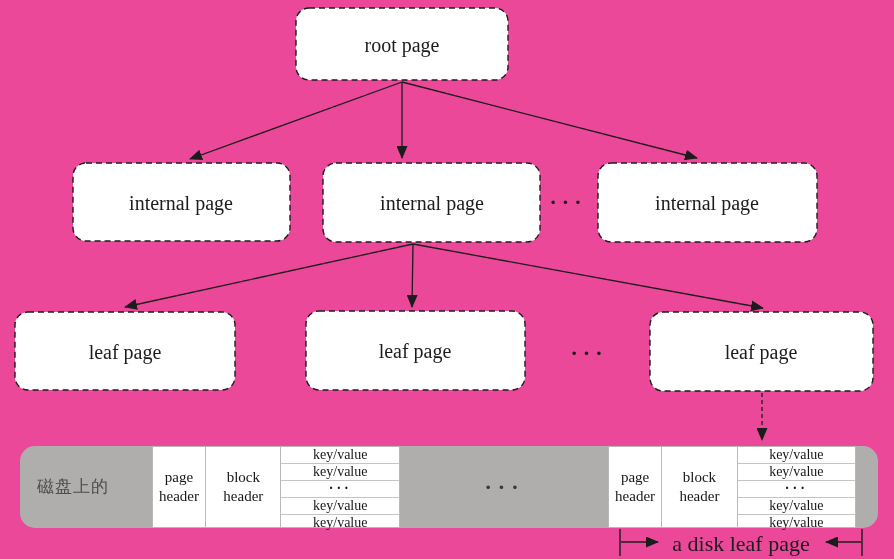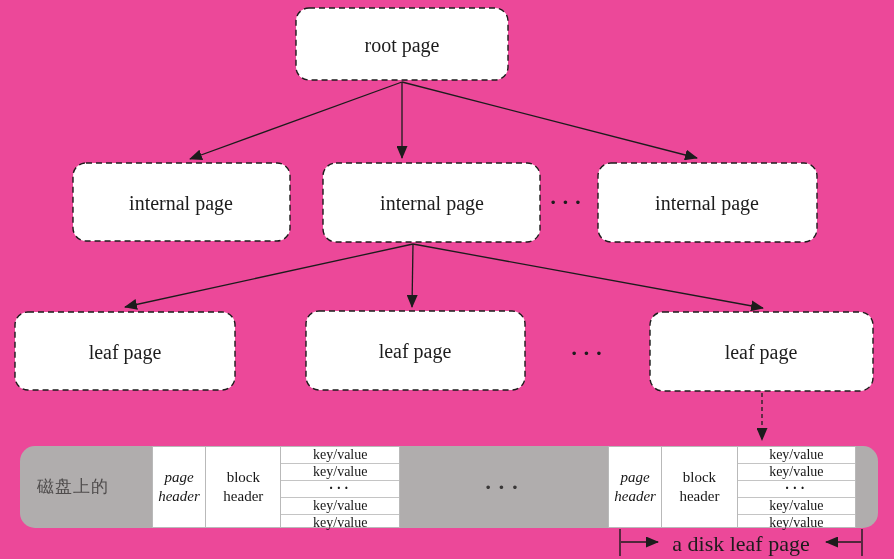--- a/index.html
+++ b/index.html
@@ -42,21 +42,21 @@
   .graymid {
     width:220px; background:#b0adad; color:#3a3838;
     display:flex; align-items:center; justify-content:center;
     font-size:22px; font-weight:bold; letter-spacing:6px;
   }
   .cell {
     background:#ffffff; border:1px solid #b9b9b9; margin-left:-1px;
     box-sizing:border-box; display:flex; align-items:center; justify-content:center;
     text-align:center; font-size:15px; line-height:1.25; color:#171717; padding:0 2px;
   }
-  .cell.page  { width:57px;font-style:italic; }
+  .cell.page  { width:57px; }
   .cell.block { width:80px; }
   .kvcol {
     width:126px; background:#ffffff; border:1px solid #b9b9b9; margin-left:-1px;
     box-sizing:border-box; display:flex; flex-direction:column;
   }
   .kvrow {
     flex:1; display:flex; align-items:center; justify-content:center;
     font-size:14px; color:#171717; border-top:1px solid #c4c4c4;
   }
   .kvrow:first-child { border-top:none; }

